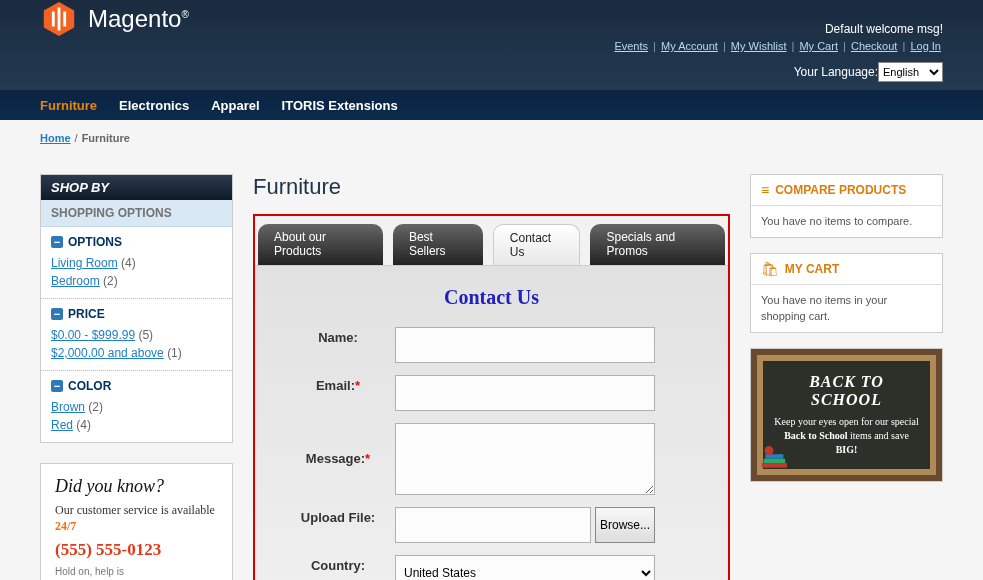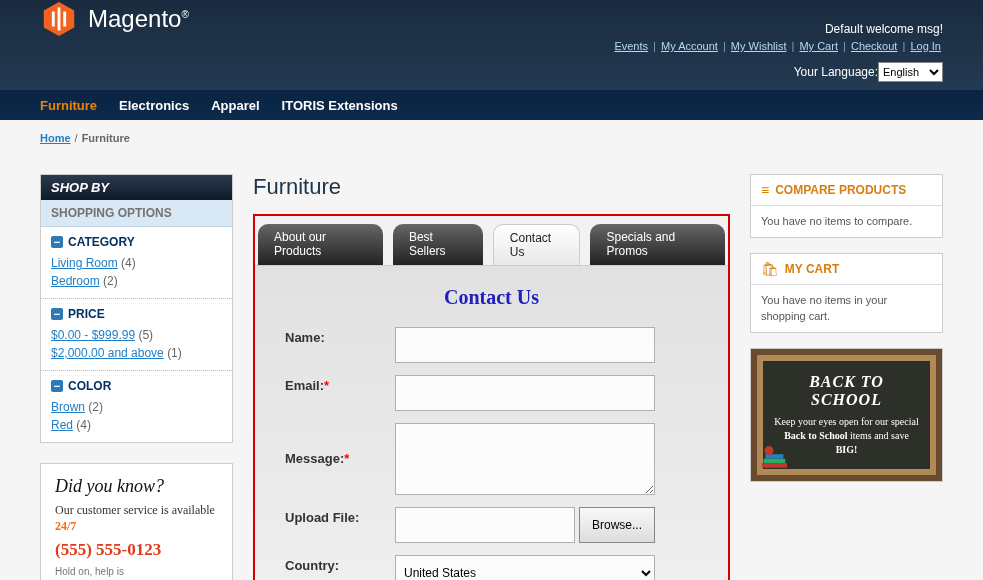--- a/index.html
+++ b/index.html
@@ -42,27 +42,27 @@
 .didyou .phone { font-family: Georgia, serif; color: #df3b1a; font-size: 17px; font-weight: bold; margin-top: 6px; }
 .didyou .hold { color: #777; font-size: 10px; margin-top: 6px; }
 .page-title { font-size: 22px; font-weight: normal; color: #203548; margin-bottom: 14px; }
 .red-border { border: 2px solid #d40000; background: #f2f2f2; padding: 0; position: relative; }
 .tabs { display: flex; gap: 10px; padding: 8px 3px 0; background: #f2f2f2; }
 .tab { background: linear-gradient(#666, #222); color: #fff; padding: 6px 16px; border-radius: 10px 10px 0 0; font-size: 12px; cursor: pointer; }
 .tab.active { background: linear-gradient(#fff, #e8e8e8); color: #222; border: 1px solid #ccc; border-bottom: none; }
 .tab-content { background: linear-gradient(#e1e1e1,#f2f2f2); border-top: 1px solid #ccc; padding: 20px 30px 10px; }
 .contact-title { text-align: center; color: #2020c0; font-family: Georgia, serif; font-size: 20px; font-weight: bold; margin-bottom: 18px; }
 .form-row { display: flex; align-items: flex-start; margin-bottom: 12px; }
-.form-row label { width: 110px; text-align: left; padding-right: 4px; font-weight: bold; color: #333; font-size: 13px; padding-top: 3px; }
+.form-row label { width: 110px; text-align: center; padding-right: 4px; font-weight: bold; color: #333; font-size: 13px; padding-top: 3px; }
 .form-row .req { color: red; }
 .form-row input[type=text], .form-row select { width: 260px; height: 36px; border: 1px solid #b0b0b0; background: #fcfcfc; padding: 0 4px; font-size: 12px; }
 .form-row textarea { width: 260px; height: 72px; border: 1px solid #b0b0b0; background: #fcfcfc; resize: both; }
 .form-row .file { display: flex; gap: 4px; width: 260px; }
 .form-row .file input[type=text] { flex: 1; }
-.browse-btn { border: 1px solid #888; background: linear-gradient(#f8f8f8,#ddd); padding: 1px 12px; font-size: 12px; cursor: pointer; }
+.browse-btn { border: 1px solid #888; background: linear-gradient(#f8f8f8,#ddd); padding: 1px 4px; font-size: 12px; cursor: pointer; }
 .box { border: 1px solid #ccc; background: #fff; margin-bottom: 15px; }
 .box-hdr { display: flex; align-items: center; gap: 6px; padding: 7px 10px; border-bottom: 1px solid #ddd; }
 .box-hdr .ico { font-size: 14px; color: #d97e0d; }
 .box-hdr .ttl { color: #d97e0d; font-weight: bold; font-size: 12px; }
 .box-body { padding: 8px 10px; font-size: 11px; color: #555; line-height: 1.4; }
 .calendar { border: 1px solid #ccc; border-radius: 4px; background: linear-gradient(#fcfcfc,#e8e8e8); padding: 8px 10px 10px; position: relative; margin-bottom: 15px; }
 .cal-date { color: #1e7ec8; font-weight: bold; font-size: 12px; }
 .cal-navs { position: absolute; right: 8px; top: 4px; display: flex; gap: 4px; }
 .cal-navs .nbtn { width: 26px; height: 26px; border-radius: 50%; background: radial-gradient(#fff,#d6d6d6); border: 1px solid #ccc; display: flex; align-items: center; justify-content: center; cursor: pointer; }
 .cal-navs svg { width: 12px; height: 12px; fill: #2b6baa; }
@@ -118,21 +118,21 @@
 
   <div class="content">
 
     <div class="left">
       <div class="shopby">
         <div class="shopby-hdr">SHOP BY</div>
         <div class="shopopt">SHOPPING OPTIONS</div>
         <div class="filter-sec">
           <div class="filter-hdr">
               <span class="minus">−</span>
-              <span>CATEGORY</span>
+              <span>OPTIONS</span>
             </div>
           <ul class="filter-list">
             <li><a>Living Room</a> <span>(4)</span></li>
             <li><a>Bedroom</a> <span>(2)</span></li>
           </ul>
         </div>
         <div class="filter-sec">
           <div class="filter-hdr">
               <span class="minus">−</span>
               <span>PRICE</span>

